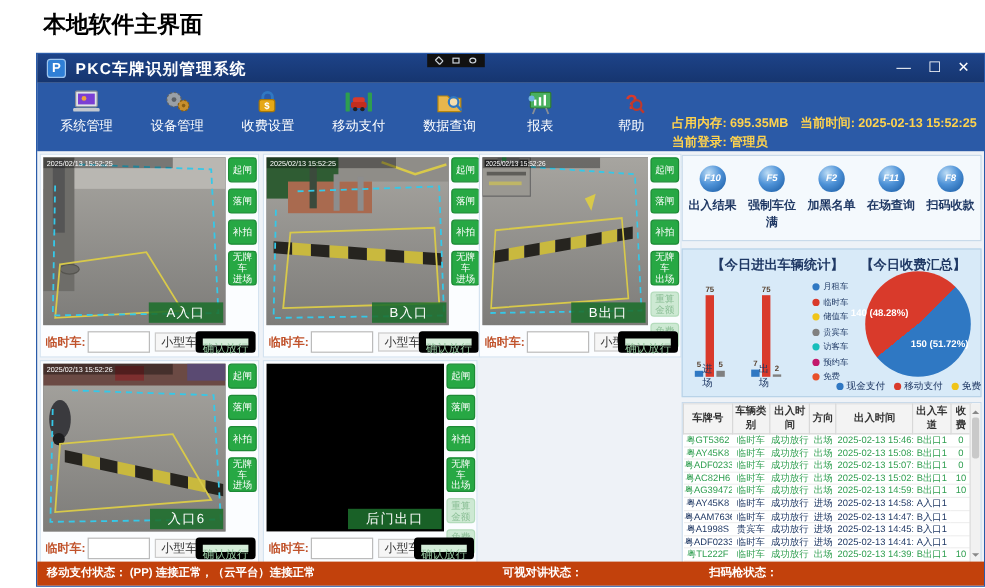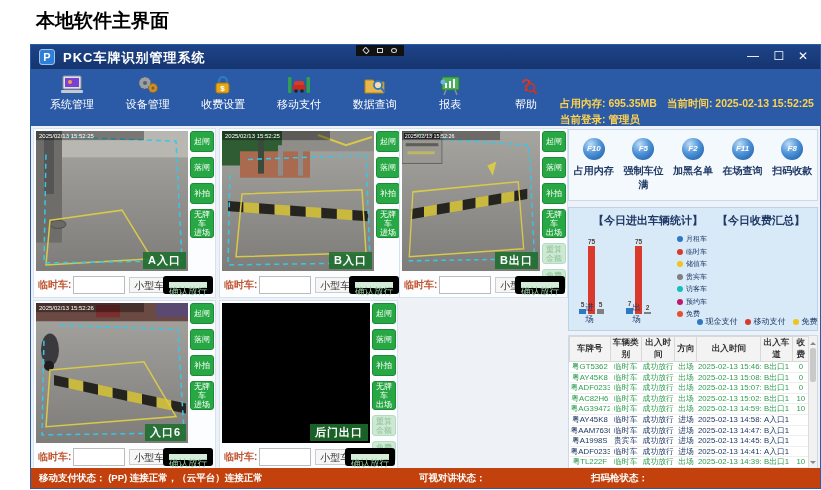--- a/index.html
+++ b/index.html
@@ -20,21 +20,21 @@
   .titem{width:66px;text-align:center;color:#fff;font-size:11px;cursor:default;}
   .titem svg{display:block;margin:2px auto 1px;}
   
   #infopanel{position:absolute;right:4px;top:26px;width:256px;font-size:10.5px;font-weight:bold;color:#ffd34d;line-height:16px;}
   #infopanel .row{display:flex;gap:10px;}
   #infopanel .pair{white-space:nowrap;}
   
   .campanel{position:absolute;background:#fbfdff;border:1px solid #d5e3f0;box-sizing:border-box;}
   .video{position:absolute;left:2px;top:2px;overflow:hidden;background:#777;}
   .video svg{display:block;}
-  .cam-label{position:absolute;right:2px;bottom:2px;background:rgba(28,110,44,.88);color:#fff;font-size:11px;font-weight:bold;padding:1px 5px;letter-spacing:1px;}
+  .cam-label{position:absolute;right:2px;bottom:2px;background:rgba(28,110,44,.88);color:#fff;font-size:11px;font-weight:normal;padding:1px 15px;letter-spacing:1px;}
   .btncol{position:absolute;top:2px;display:flex;flex-direction:column;gap:5px;}
   .gbtn{width:24px;min-height:21px;background:#27a844;border:1px solid #1d8a36;border-radius:3px;color:#fff;font-size:8px;line-height:9px;display:flex;align-items:center;justify-content:center;text-align:center;white-space:pre-line;cursor:pointer;box-sizing:border-box;}
   .gbtn.pale{background:#cde9d3;border-color:#b4dcbc;color:#8cbf97;}
   .ctrlrow{position:absolute;left:4px;height:20px;display:flex;align-items:center;font-size:10px;}
   .plate-label{color:#c0522b;font-weight:bold;margin-right:2px;}
   .plate-input{width:46px;height:14px;border:1px solid #bbb;background:#fff;}
   .vtype{margin-left:4px;width:50px;height:16px;background:#f6f6f6;border:1px solid #ccc;font-size:10px;line-height:15px;padding-left:4px;position:relative;box-sizing:border-box;color:#333;}
   .vtype:after{content:"";position:absolute;right:3px;top:6px;border:3px solid transparent;border-top-color:#888;}
   .confirm{position:absolute;right:3px;width:50px;height:18px;background:#d4ecd8;border:6px solid #000000;border-radius:3px;color:#93c49d;font-size:9.5px;text-align:center;line-height:17px;box-sizing:border-box;}
   
@@ -364,21 +364,21 @@
             <input class="plate-input" style="">
             <div class="vtype">小型车</div>
             <div class="confirm">确认放行</div>
           </div>
         </div>
       </div>
 
     <div id="fkeys" class="card" style="left:537px;top:84px;">
         <div class="fkey">
           <div class="sphere">F10</div>
-          <div class="flabel">占用内存</div>
+          <div class="flabel">出入结果</div>
         </div>
         <div class="fkey">
           <div class="sphere">F5</div>
           <div class="flabel">强制车位满</div>
         </div>
         <div class="fkey">
           <div class="sphere">F2</div>
           <div class="flabel">加黑名单</div>
         </div>
         <div class="fkey">
@@ -443,20 +443,24 @@
           </div>
           <div class="litem">
             <span class="dot" style="background: rgb(194, 24, 107);"></span>
             <span>预约车</span>
           </div>
           <div class="litem">
             <span class="dot" style="background: rgb(232, 80, 42);"></span>
             <span>免费</span>
           </div>
         </div>
+      <div id="pie" style="background: conic-gradient(from 45deg, rgb(47, 120, 195) 0deg, rgb(47, 120, 195) 51.72%, rgb(217, 58, 43) 0deg, rgb(217, 58, 43) 100%);">
+        <div class="pielab" style="left:-12px;top:30px;">140 (48.28%)</div>
+        <div class="pielab" style="left:38px;top:56px;">150 (51.72%)</div>
+      </div>
       <div id="pielegend">
           <div class="litem">
             <span class="dot" style="background: rgb(47, 120, 195);"></span>
             <span>现金支付</span>
           </div>
           <div class="litem">
             <span class="dot" style="background: rgb(217, 58, 43);"></span>
             <span>移动支付</span>
           </div>
           <div class="litem">

